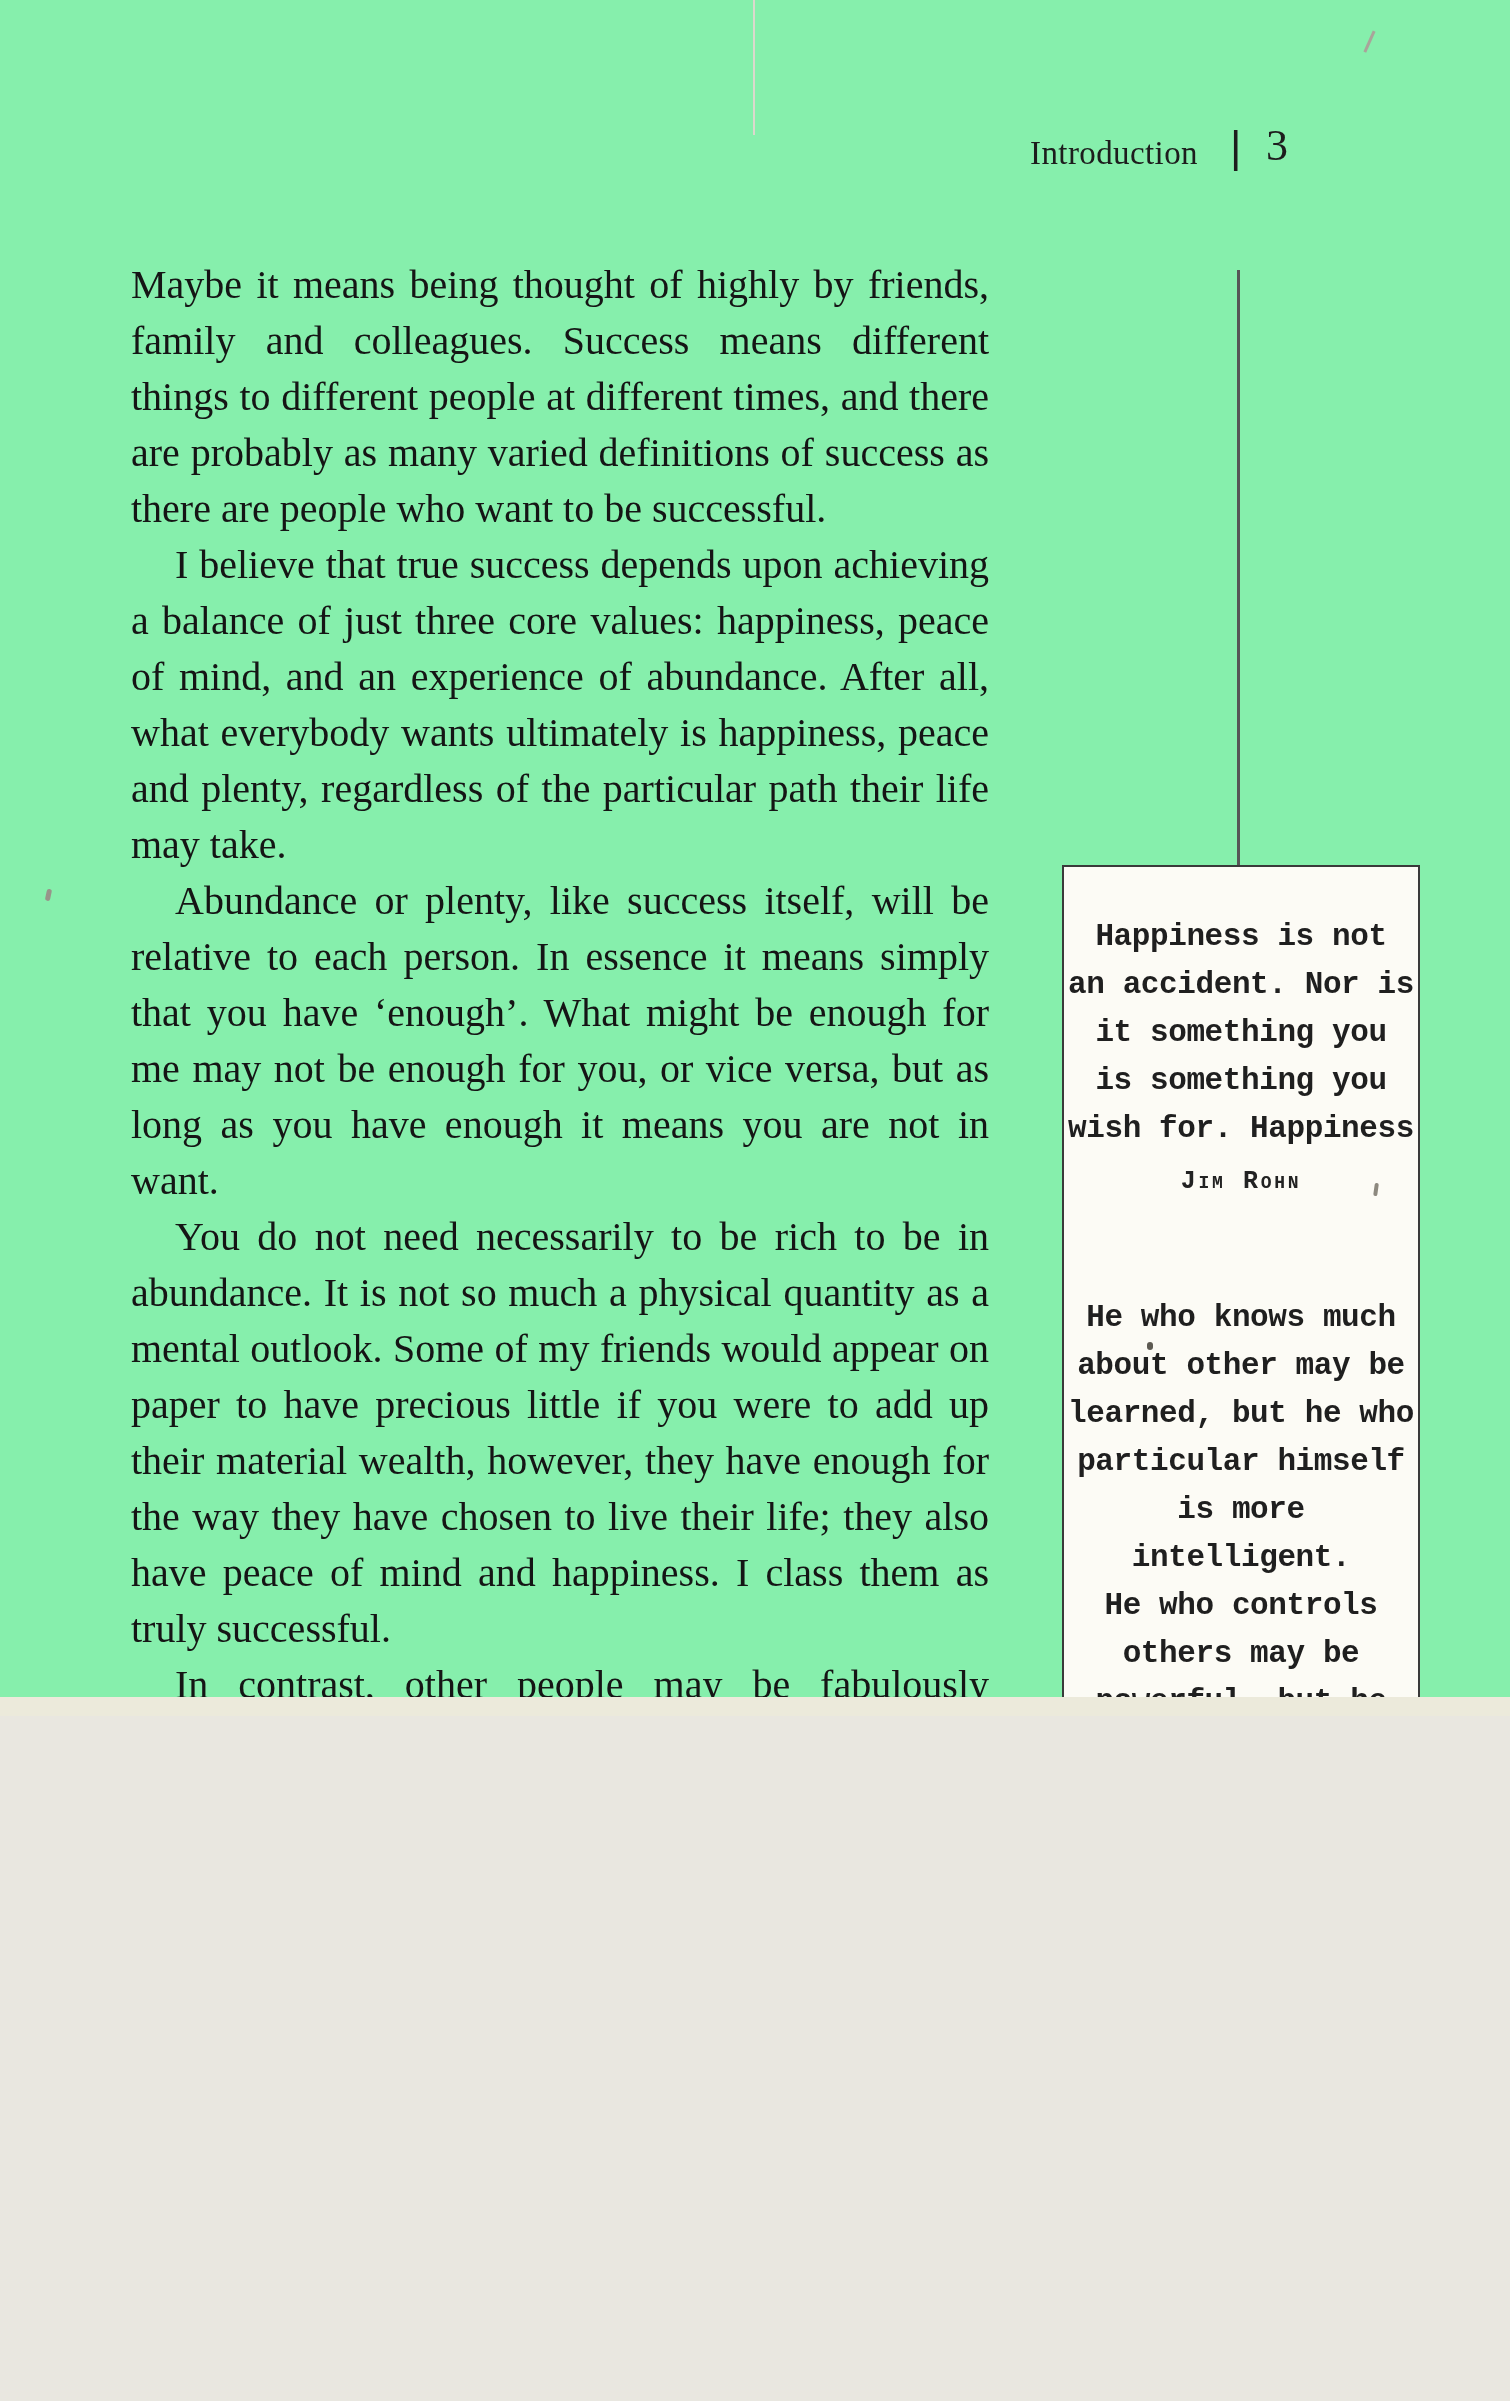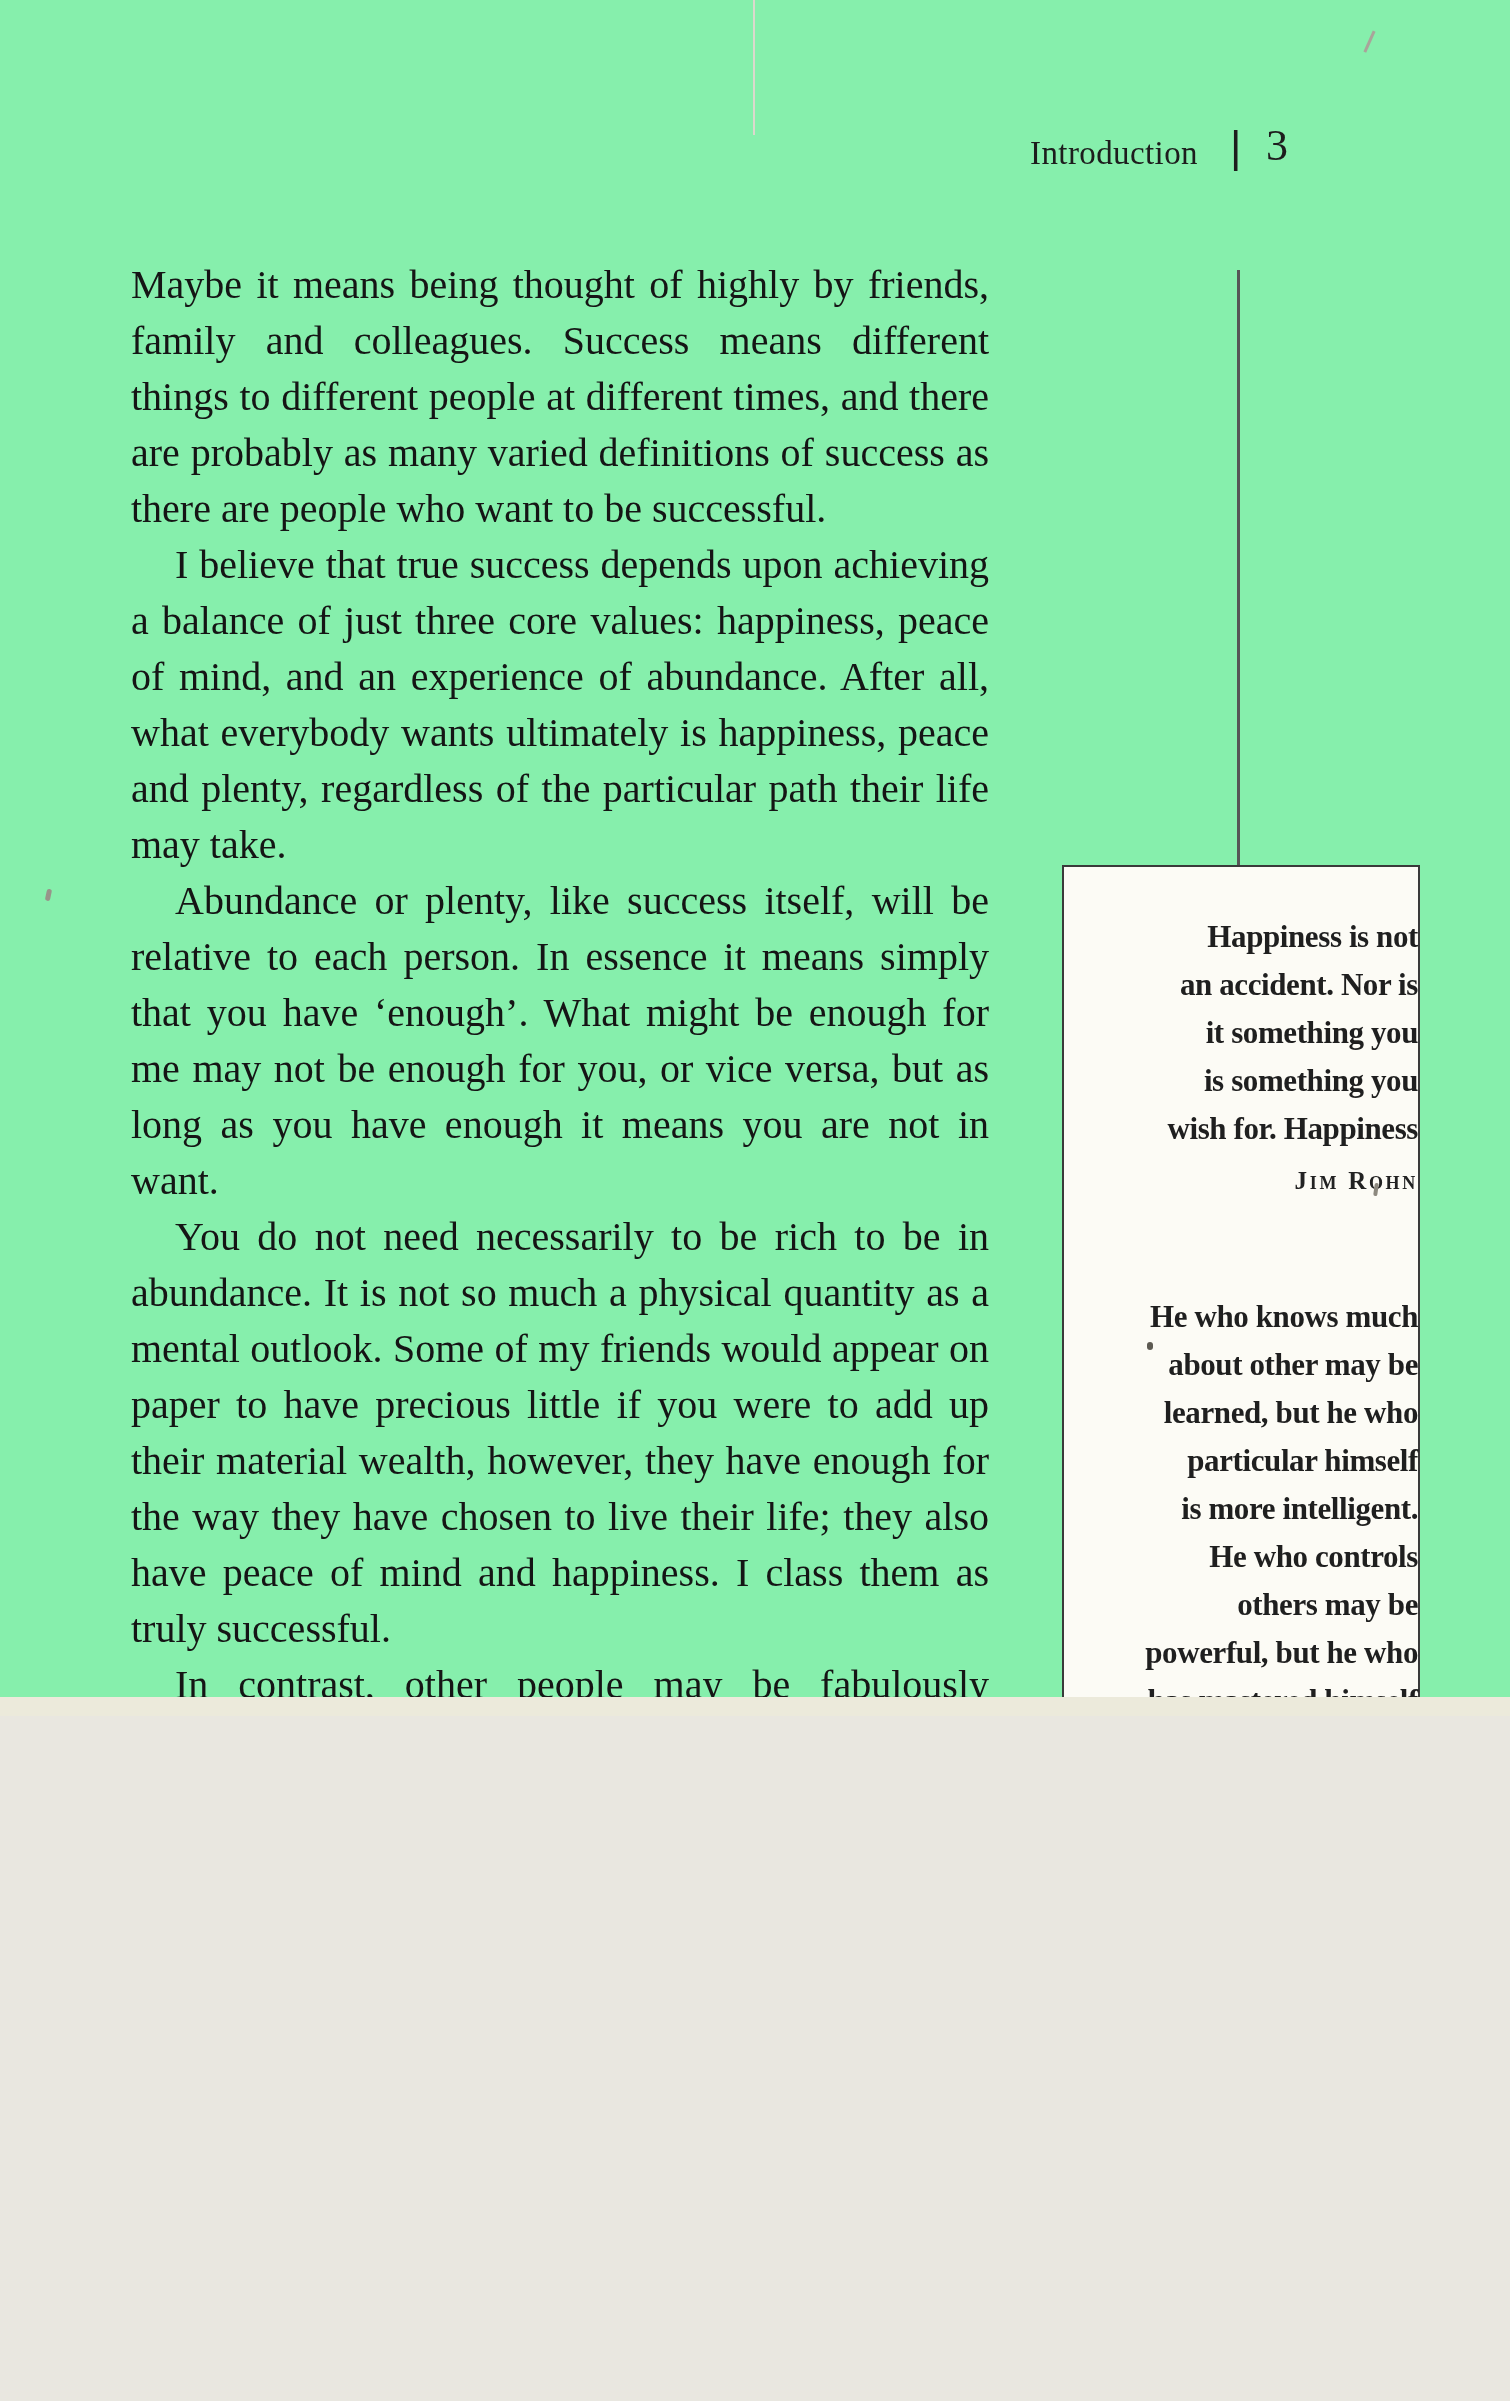--- a/index.html
+++ b/index.html
@@ -36,22 +36,22 @@
     color:#151515;z-index:1;
   }
   .qbox-spacer{float:right;width:197px;height:1213px;margin-top:605px;}
   .para{margin:0;padding:0;}
   .para.indent{text-indent:44px;}
   
   .qbox{
     position:absolute;left:1062px;top:865px;width:358px;height:1100px;
     box-sizing:border-box;background:#fcfbf5;
     border:2.7px solid #3a3a3a;z-index:2;
-    text-align:right;color:#1f1f1f;
-    font-family:Liberation Serif, serif;font-weight:bold;
+    text-align:center;color:#1f1f1f;
+    font-family:Liberation Mono, monospace;font-weight:bold;
   }
   .quote{font-size:31px;line-height:48px;letter-spacing:-0.4px;}
   .quote .qline{display:block;}
   .q1{margin-top:46px;}
   .q2{margin-top:98px;}
   .attr{
     margin-top:14px;font-size:25px;font-variant:small-caps;
     letter-spacing:2.7px;color:#222;
   }
   

